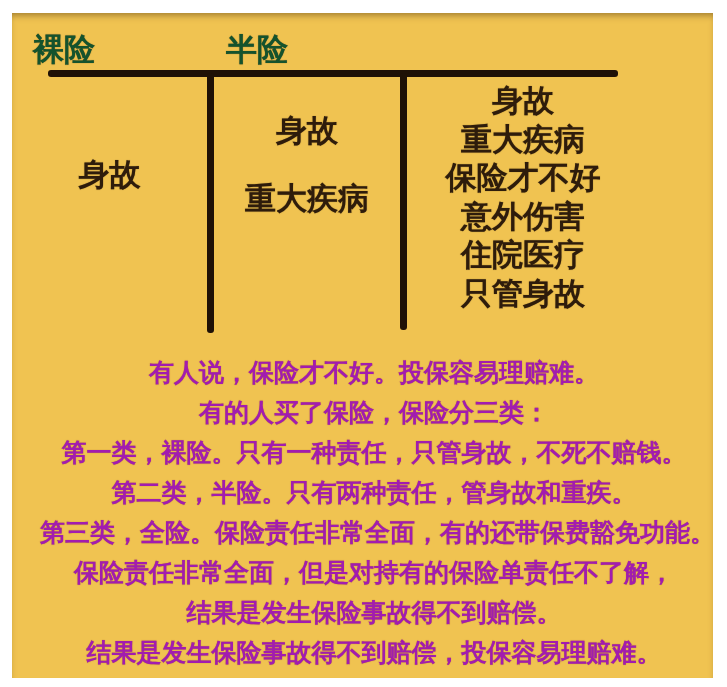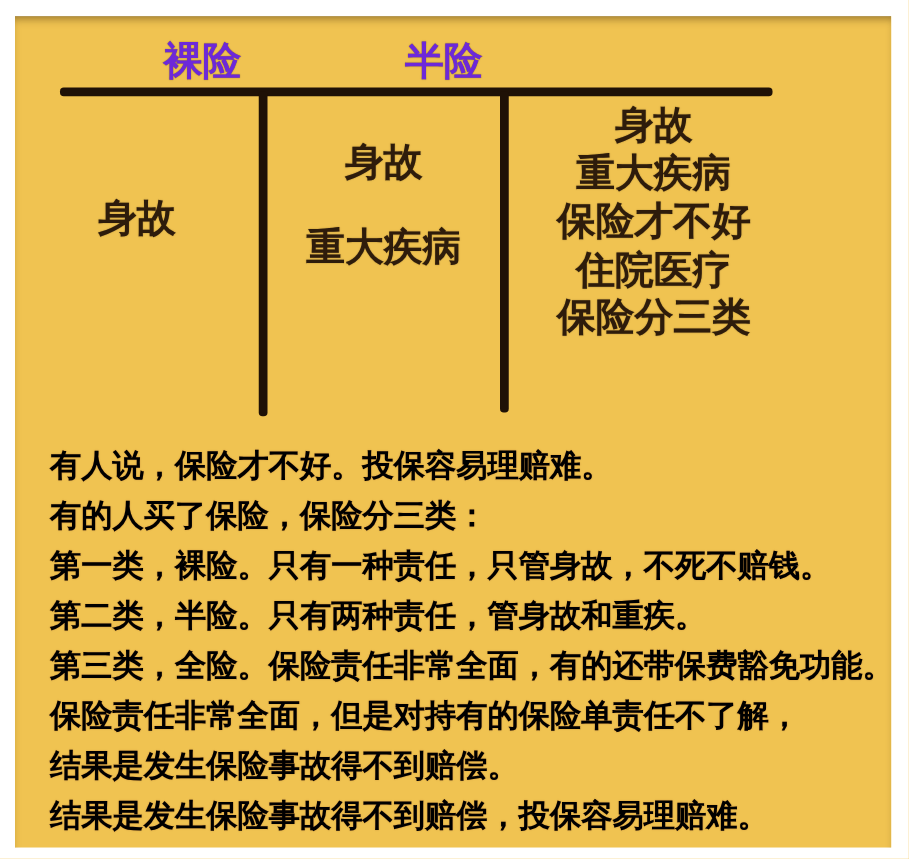--- a/index.html
+++ b/index.html
@@ -11,22 +11,22 @@
     overflow:hidden;
   }
   .panel{
     position:absolute;left:12px;top:13px;width:701px;height:665px;
     background:#f0c351;
     box-shadow:inset 0 5px 7px -3px rgba(70,45,10,0.5);
   }
   
   .hdr{
     position:absolute;top:17px;height:38px;
-    font-size:31px;font-weight:bold;color:#6d28d9;
-    text-align:right;line-height:38px;
+    font-size:31px;font-weight:bold;color:#14532d;
+    text-align:left;line-height:38px;
     text-shadow:0 0 1px rgba(44,26,10,.6);
   }
   .hdr-bare{left:21px;width:160px;}
   .hdr-half{left:214px;width:160px;}
   .hdr-full{left:425px;width:160px;}
   .hline{
     position:absolute;left:36px;top:57px;width:570px;height:7px;
     background:#1f1106;border-radius:3px;
   }
   .vline{
@@ -53,23 +53,24 @@
   .col3{
     position:absolute;left:391px;top:68px;width:240px;
     display:flex;flex-direction:column;align-items:center;
   }
   .col3 .cell-text{line-height:38.5px;height:38.5px;}
   
   .paragraph{
     position:absolute;left:28px;top:340px;width:668px;
   }
   .para-line{
-    font-size:25px;font-weight:bold;color:#000000;
+    font-size:25px;font-weight:bold;color:#a21caf;
     line-height:40px;height:40px;white-space:nowrap;
     text-shadow:0 0 1px rgba(122,36,21,.5);
+    text-align:center;
   }
 </style>
 </head>
 <body>
 
 <div class="panel">
 
   <div class="hdr hdr-bare">裸险</div>
   <div class="hdr hdr-half">半险</div>
 
@@ -83,22 +84,23 @@
 
   <div class="col2">
     <div class="cell-text">身故</div>
     <div class="cell-text">重大疾病</div>
   </div>
 
   <div class="col3">
     <div class="cell-text">身故</div>
     <div class="cell-text">重大疾病</div>
     <div class="cell-text">保险才不好</div>
+    <div class="cell-text">意外伤害</div>
     <div class="cell-text">住院医疗</div>
-    <div class="cell-text">保险分三类</div>
+    <div class="cell-text">只管身故</div>
   </div>
 
   <div class="paragraph">
     <div class="para-line">有人说，保险才不好。投保容易理赔难。</div>
     <div class="para-line">有的人买了保险，保险分三类：</div>
     <div class="para-line">第一类，裸险。只有一种责任，只管身故，不死不赔钱。</div>
     <div class="para-line">第二类，半险。只有两种责任，管身故和重疾。</div>
     <div class="para-line">第三类，全险。保险责任非常全面，有的还带保费豁免功能。</div>
     <div class="para-line">保险责任非常全面，但是对持有的保险单责任不了解，</div>
     <div class="para-line">结果是发生保险事故得不到赔偿。</div>

